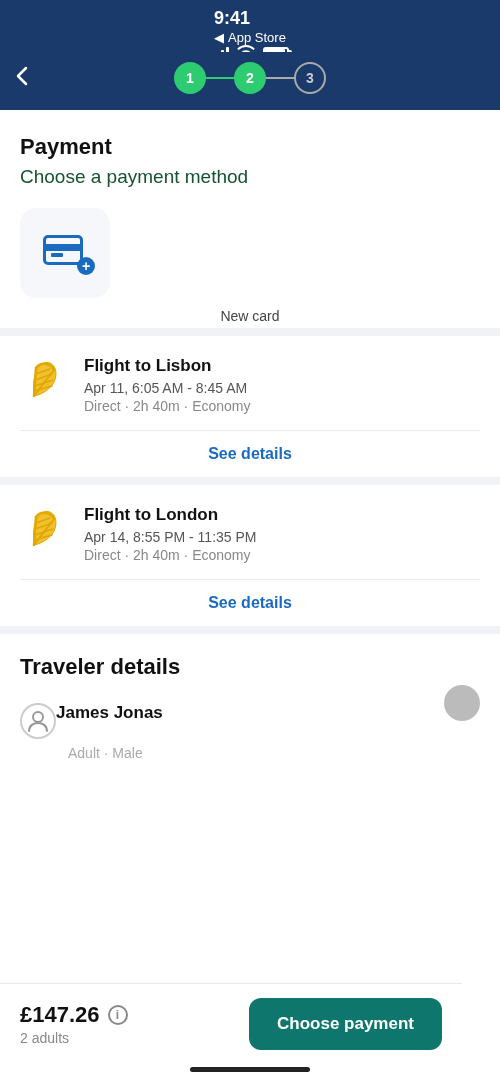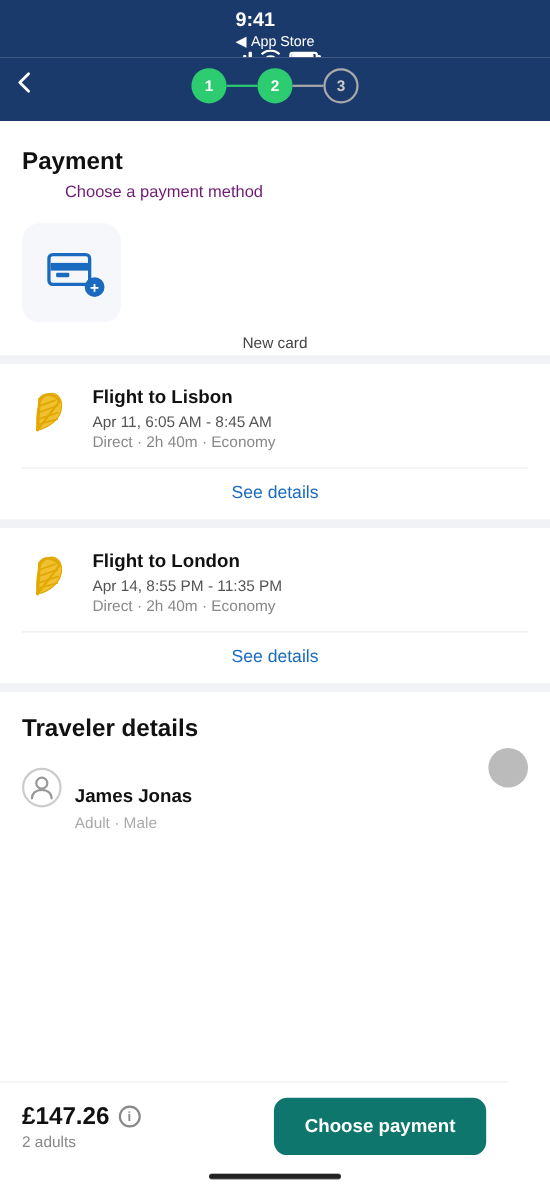--- a/index.html
+++ b/index.html
@@ -139,24 +139,23 @@
       padding: 24px 20px 4px;
       border-radius: 18px;
     }
     .payment-title {
       font-size: 22px;
       font-weight: 700;
       color: #111;
       margin-bottom: 6px;
     }
     .payment-subtitle {
-      font-size: 15px;
-      color: #701a75;
+      font-size: 19px;
+      color: #14532d;
       margin-bottom: 20px;
-      margin-left: 39px;
     }
     .new-card-btn {
       width: 90px;
       height: 90px;
       background: #f5f7fa;
       border-radius: 16px;
       display: flex;
       align-items: center;
       justify-content: center;
       cursor: pointer;
@@ -258,21 +257,21 @@
       color: #888;
     }
     .see-details-row {
       border-top: 1px solid #e8eaed;
       padding: 14px 0;
       text-align: center;
     }
     .see-details-link {
       color: #1a6bbf;
       font-size: 16px;
-      font-weight: 400;
+      font-weight: 700;
       cursor: pointer;
     }
 
     
     .harp-svg {
       width: 48px;
       height: 48px;
     }
 
     
@@ -281,22 +280,21 @@
       position: relative;
     }
     .traveler-title {
       font-size: 22px;
       font-weight: 700;
       color: #111;
       margin-bottom: 16px;
     }
     .traveler-row {
       display: flex;
-      align-items: flex-end;
-      gap: 12px;
+      align-items: flex-start;
       margin-bottom: 6px;
       margin-top: 23px;
     }
     .traveler-avatar {
       width: 36px;
       height: 36px;
       border: 2px solid #ccc;
       border-radius: 50%;
       display: flex;
       align-items: center;

